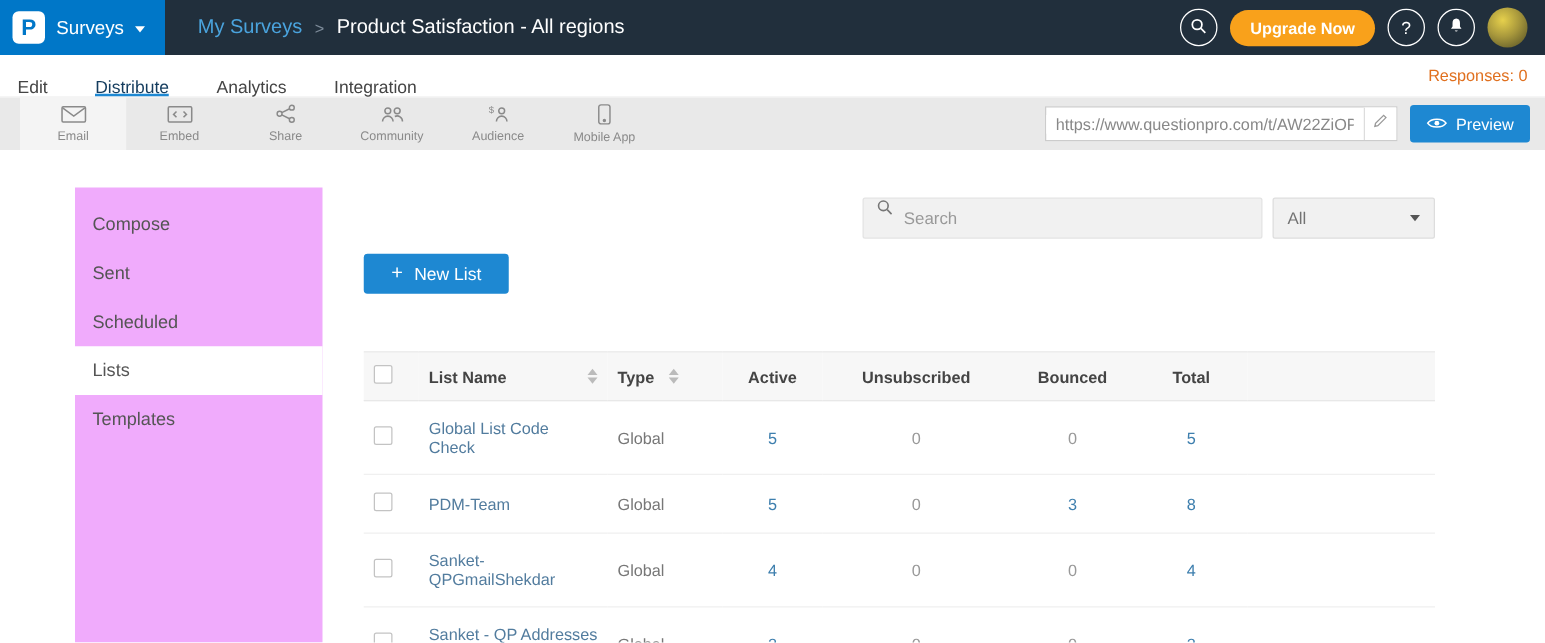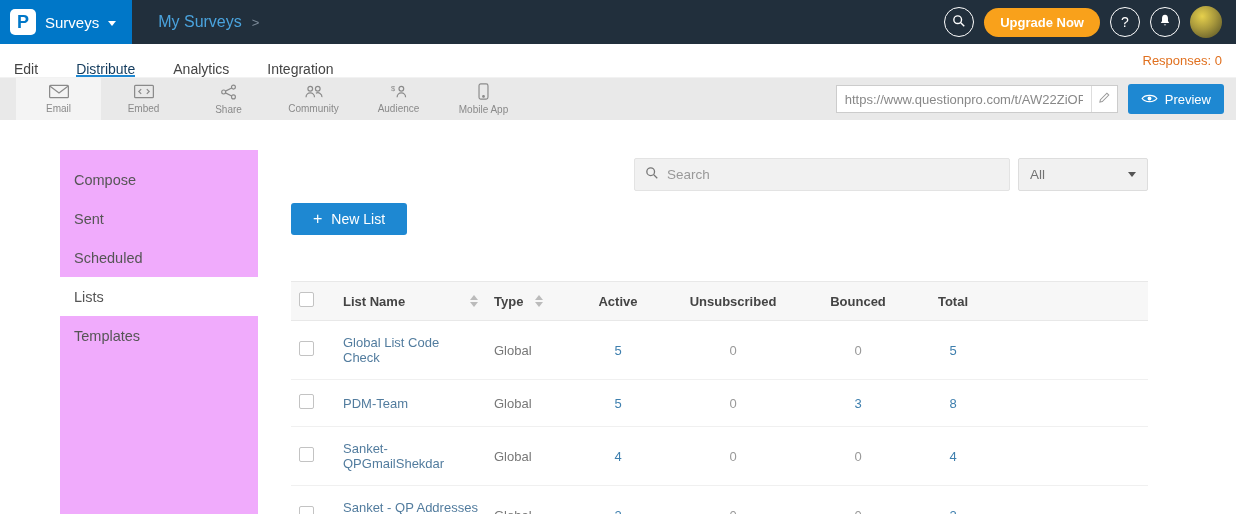--- a/index.html
+++ b/index.html
@@ -54,22 +54,22 @@
 
   
   .content { display:flex; margin:30px 0 0 60px; height:364px; }
   .sidebar { width:198px; background:#f0abfc; flex-shrink:0; padding-top:10px; }
   .side-item { height:39px; display:flex; align-items:center; padding-left:14px;
                font-size:14.5px; color:#555; cursor:pointer; }
   .side-item.active { background:#fff; }
   .main { flex:1; padding:8px 88px 0 33px; }
 
   .controls-row { display:flex; justify-content:flex-end; align-items:center; gap:8px; }
-  .search-box { width:376px; height:33px; background:#f1f1f1; border:1px solid #e3e3e3;
-                border-radius:2px; display:flex; align-items:center; gap:8px; padding:0 10px; }
+  .search-box { width:320px; height:33px; background:#f1f1f1; border:1px solid #e3e3e3;
+                border-radius:2px; display:flex; gap:8px; padding:0 10px; }
   .search-box input { flex:1; border:none; outline:none; background:transparent; font-size:13.5px;
                       color:#333; font-family:"Liberation Sans", sans-serif; }
   .search-box input::placeholder { color:#999; }
   .filter-select { width:130px; height:33px; background:#f1f1f1; border:1px solid #ddd;
                    border-radius:2px; display:flex; align-items:center; justify-content:space-between;
                    padding:0 11px; font-size:13.5px; color:#737373; cursor:pointer; }
   .caret-down-g { width:0; height:0; border-left:4px solid transparent; border-right:4px solid transparent;
                   border-top:5px solid #555; }
 
   .new-list-btn { margin-top:12px; background:#1e88d2; color:#fff; border:none; border-radius:3px;
@@ -108,20 +108,21 @@
 <header class="topbar">
   <div class="logo-area">
     <div class="logo-box">P</div>
     <span class="product-name">Surveys</span>
     <span class="caret-down-w"></span>
   </div>
 
   <div class="breadcrumb">
     <span class="bc-parent">My Surveys</span>
     <span class="bc-sep">&gt;</span>
+    <span class="bc-current">Product Satisfaction - All regions</span>
   </div>
 
   <div class="topbar-right">
     <button class="circle-btn">
       <span>
         <svg width="14" height="14" viewBox="0 0 16 16">
           <circle cx="6.5" cy="6.5" r="4.4" stroke="#fff" stroke-width="1.6" fill="none"></circle>
           <line x1="10" y1="10" x2="14" y2="14" stroke="#fff" stroke-width="1.6"></line>
         </svg>
       </span>

